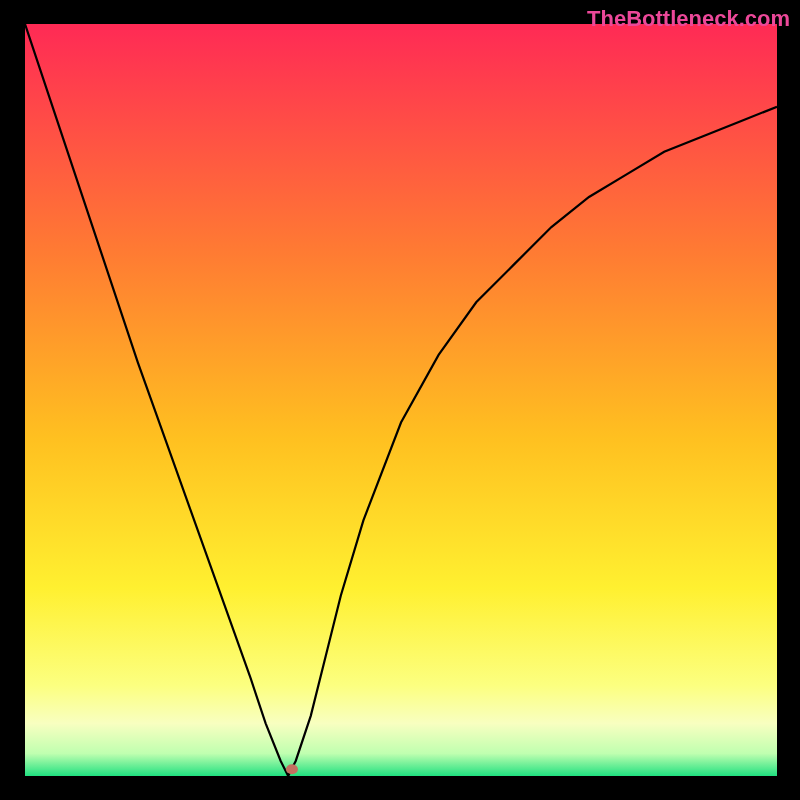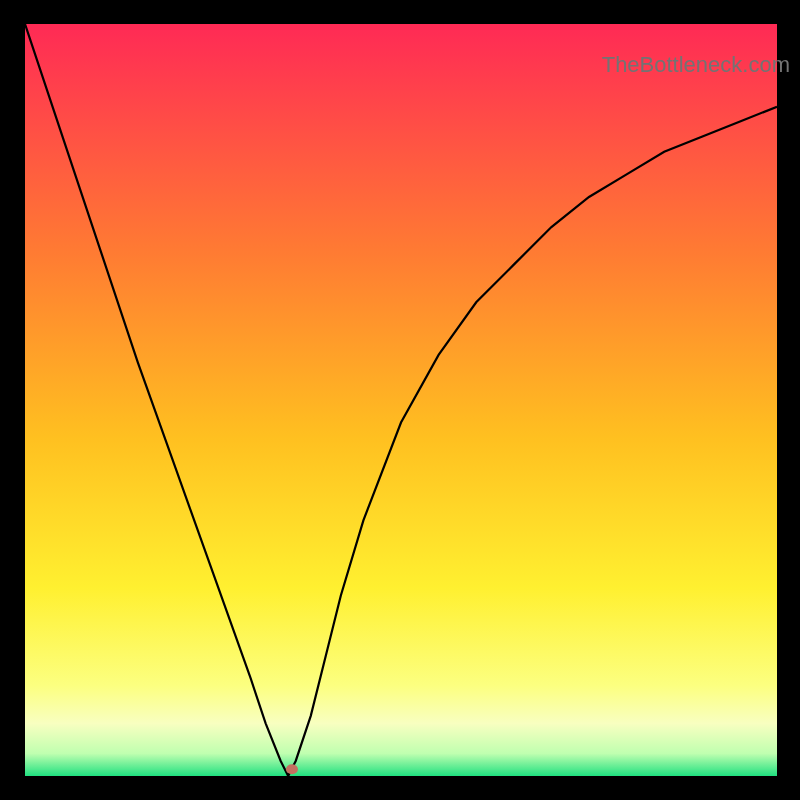--- a/index.html
+++ b/index.html
@@ -8,25 +8,24 @@
     width: 800px;
     height: 800px;
     background: #000;
     font-family: Arial, Helvetica, sans-serif;
     position: relative;
   }
   .attribution {
     position: absolute;
     top: 6px;
     right: 10px;
-    color: #737373;
+    color: #ec4899;
     font-size: 22px;
-    font-weight: 400;
+    font-weight: 700;
     z-index: 10;
-    margin-top: 46px;
   }
   .chart-area {
     position: absolute;
     left: 25px;
     top: 24px;
     width: 752px;
     height: 752px;
   }
   svg {
     display: block;

